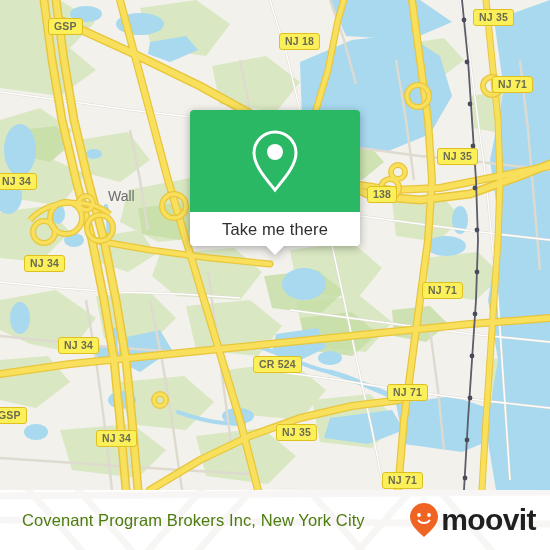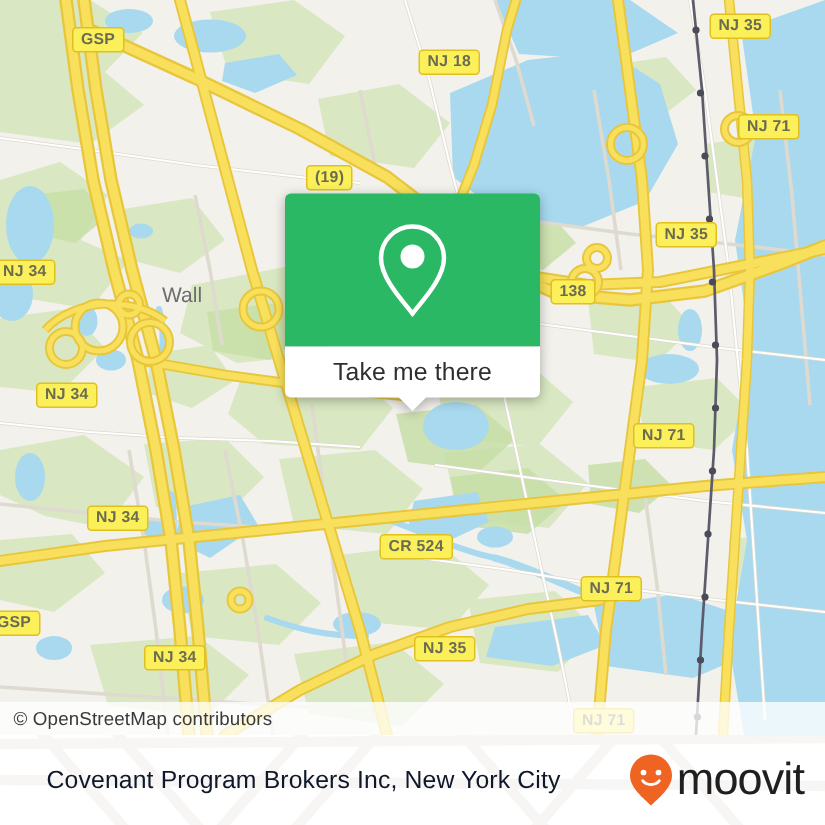--- a/index.html
+++ b/index.html
@@ -25,21 +25,21 @@
     background:rgba(255,255,255,0.78);
     display:flex;align-items:center;
     z-index:40;
   }
   .attrib span{
     font-size:12.5px;color:#3a3a3a;padding-left:9px;letter-spacing:.1px;
   }
 
   
   .callout{
-    position:absolute;left:190px;top:129px;width:170px;
+    position:absolute;left:190px;top:110px;width:170px;
     z-index:50;
     filter:drop-shadow(0 2px 4px rgba(0,0,0,0.30));
     border-radius:29px;
   }
   .callout-top{
     background:#2ab864;
     height:102px;
     border-radius:4px 4px 0 0;
     display:flex;align-items:center;justify-content:center;
   }
@@ -67,30 +67,30 @@
     background:#ffffff;
     display:flex;align-items:center;
     overflow:hidden;
   }
   .footer-wm{
     position:absolute;left:0;top:0;width:550px;height:60px;
     opacity:.5;
   }
   .footer-title{
     position:relative;z-index:2;
-    padding-left:31px;font-size:16.5px;color:#0f172a;letter-spacing:.1px;
+    padding-left:22px;font-size:16.5px;color:#4d7c0f;letter-spacing:.1px;
     white-space:nowrap;
   }
   .brand{
     position:absolute;right:14px;top:50%;transform:translateY(-50%);
     display:flex;align-items:center;z-index:2;
   }
   .brand-word{
     font-size:30px;color:#1f1f1f;letter-spacing:-0.6px;
-    font-weight:normal;line-height:1;margin-left:2px;
+    font-weight:bold;line-height:1;margin-left:2px;
   }
 
   
   .shield{
     position:absolute;z-index:30;
     background:#fbf05a;
     border:1.6px solid #e0c020;
     border-radius:3px;
     color:#6b6b52;
     font-size:10.5px;
@@ -348,23 +348,20 @@
           <path d="M27 4 C15.4 4 6 13.4 6 25 C6 38 19 52 27 62 C35 52 48 38 48 25 C48 13.4 38.6 4 27 4 Z" fill="none" stroke="#ffffff" stroke-width="3"></path>
           <circle cx="27" cy="24" r="8" fill="#ffffff"></circle>
         </svg>
       </div>
       <div class="callout-bottom">
         <span class="label">Take me there</span>
         <span class="callout-arrow"></span>
       </div>
     </div>
 
-    <div class="attrib">
-      <span>© OpenStreetMap contributors</span>
-    </div>
   </div>
 
   <div class="footer">
 
     <svg class="footer-wm" viewBox="0 0 550 60" preserveAspectRatio="none">
       <g stroke="#f0efec" stroke-width="7" fill="none">
         <path d="M20,-10 L90,70"></path>
         <path d="M70,-10 L140,70"></path>
         <path d="M140,70 L210,-10"></path>
         <path d="M190,70 L260,-10"></path>

